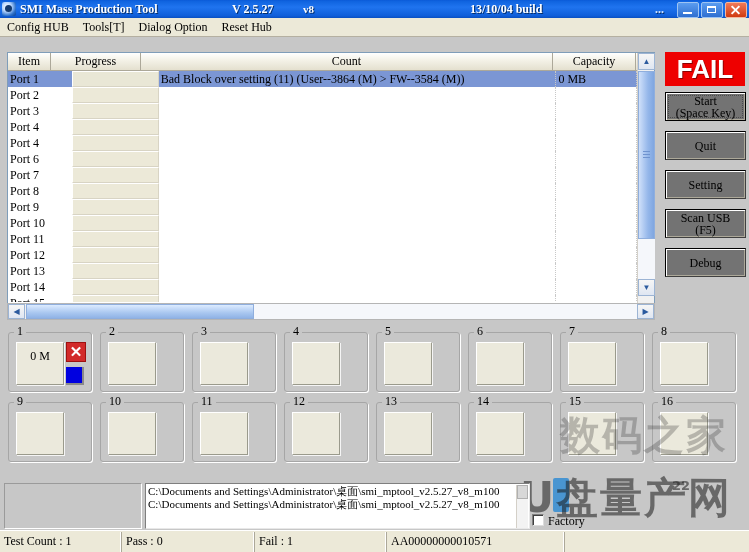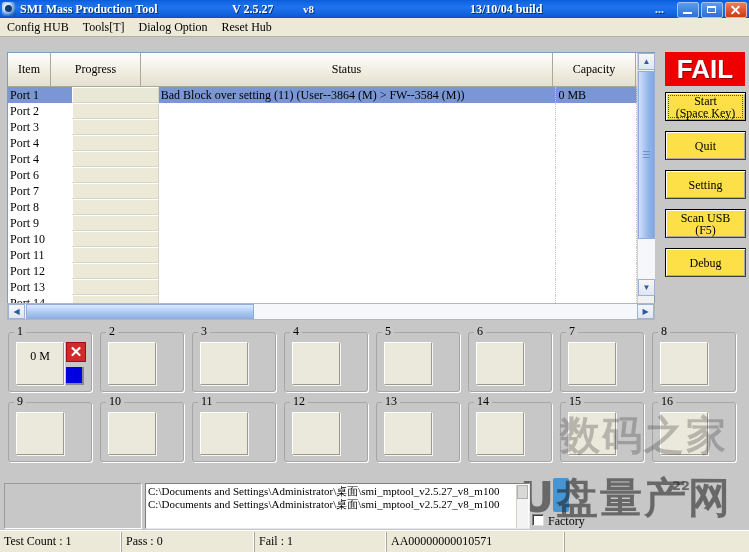--- a/index.html
+++ b/index.html
@@ -131,21 +131,21 @@
   .list-panel {
     position: absolute;
     left: 7px; top: 52px;
     width: 648px; height: 267px;
     background: #ffffff;
     border: 1px solid #7f9db9;
     box-sizing: border-box;
   }
   .list-header {
     display: flex;
-    height: 34px;
+    height: 18px;
     background: #ece9d8;
     border-bottom: 1px solid #aca899;
     box-sizing: border-box;
     font-family: "Liberation Serif", serif;
     font-size: 12px;
   }
   .hcell {
     border-right: 1px solid #aca899;
     box-sizing: border-box;
     display: flex;
@@ -280,21 +280,21 @@
     font-size: 26px;
     letter-spacing: 0px;
     display: flex;
     align-items: center;
     justify-content: center;
     text-shadow: 1px 1px 0 #8d0000;
   }
   .rbtn {
     margin: 0 3px 10px 5px;
     height: 29px;
-    background: #fde047;
+    background: #737373;
     border: 1px solid #000;
     border-right-color: #404040;
     border-bottom-color: #404040;
     box-shadow: inset 1px 1px 0 #ffffff, inset -1px -1px 0 #aca899;
     font-family: "Liberation Serif", serif;
     font-size: 12px;
     color: #000;
     display: flex;
     flex-direction: column;
     align-items: center;
@@ -544,21 +544,21 @@
     <div class="menu-item">Config HUB</div>
     <div class="menu-item">Tools[T]</div>
     <div class="menu-item">Dialog Option</div>
     <div class="menu-item">Reset Hub</div>
   </div>
 
   <div class="list-panel">
     <div class="list-header">
       <div class="hcell h-item">Item</div>
       <div class="hcell h-prog">Progress</div>
-      <div class="hcell h-status">Status</div>
+      <div class="hcell h-status">Count</div>
       <div class="hcell h-cap">Capacity</div>
       <div class="hcell h-m">M</div>
     </div>
     <div class="list-body" id="list-body">
         <div class="row selected">
           <div class="cell c-item">Port 1</div>
           <div class="cell c-prog"></div>
           <div class="cell c-status">Bad Block over setting (11) (User--3864 (M) &gt; FW--3584 (M))</div>
           <div class="cell c-cap">0 MB</div>
           <div class="cell c-m"></div>

